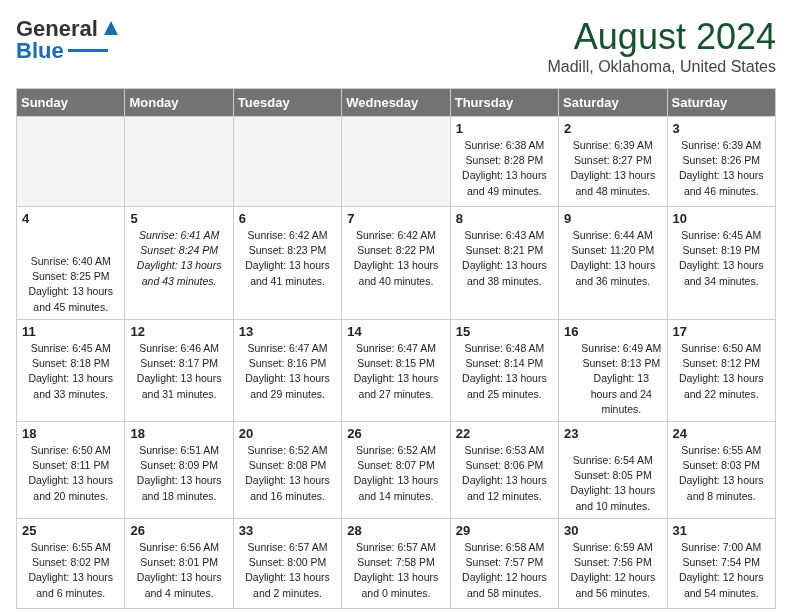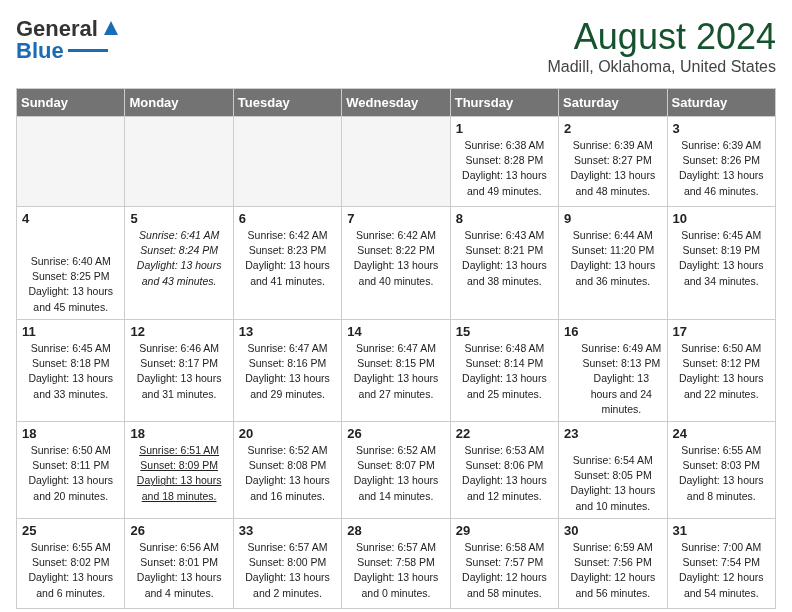--- a/index.html
+++ b/index.html
@@ -221,21 +221,21 @@
       </tr>
       <tr class="week-row">
         <td>
           <span class="day-number">18</span>
           <div class="day-info" style="white-space: pre-line;">Sunrise: 6:50 AM
 Sunset: 8:11 PM
 Daylight: 13 hours and 20 minutes.</div>
         </td>
         <td>
           <span class="day-number">18</span>
-          <div class="day-info" style="white-space: pre-line; text-decoration: underline;">Sunrise: 6:51 AM
+          <div class="day-info" style="white-space: pre-line;">Sunrise: 6:51 AM
 Sunset: 8:09 PM
 Daylight: 13 hours and 18 minutes.</div>
         </td>
         <td>
           <span class="day-number">20</span>
           <div class="day-info" style="white-space: pre-line;">Sunrise: 6:52 AM
 Sunset: 8:08 PM
 Daylight: 13 hours and 16 minutes.</div>
         </td>
         <td>

